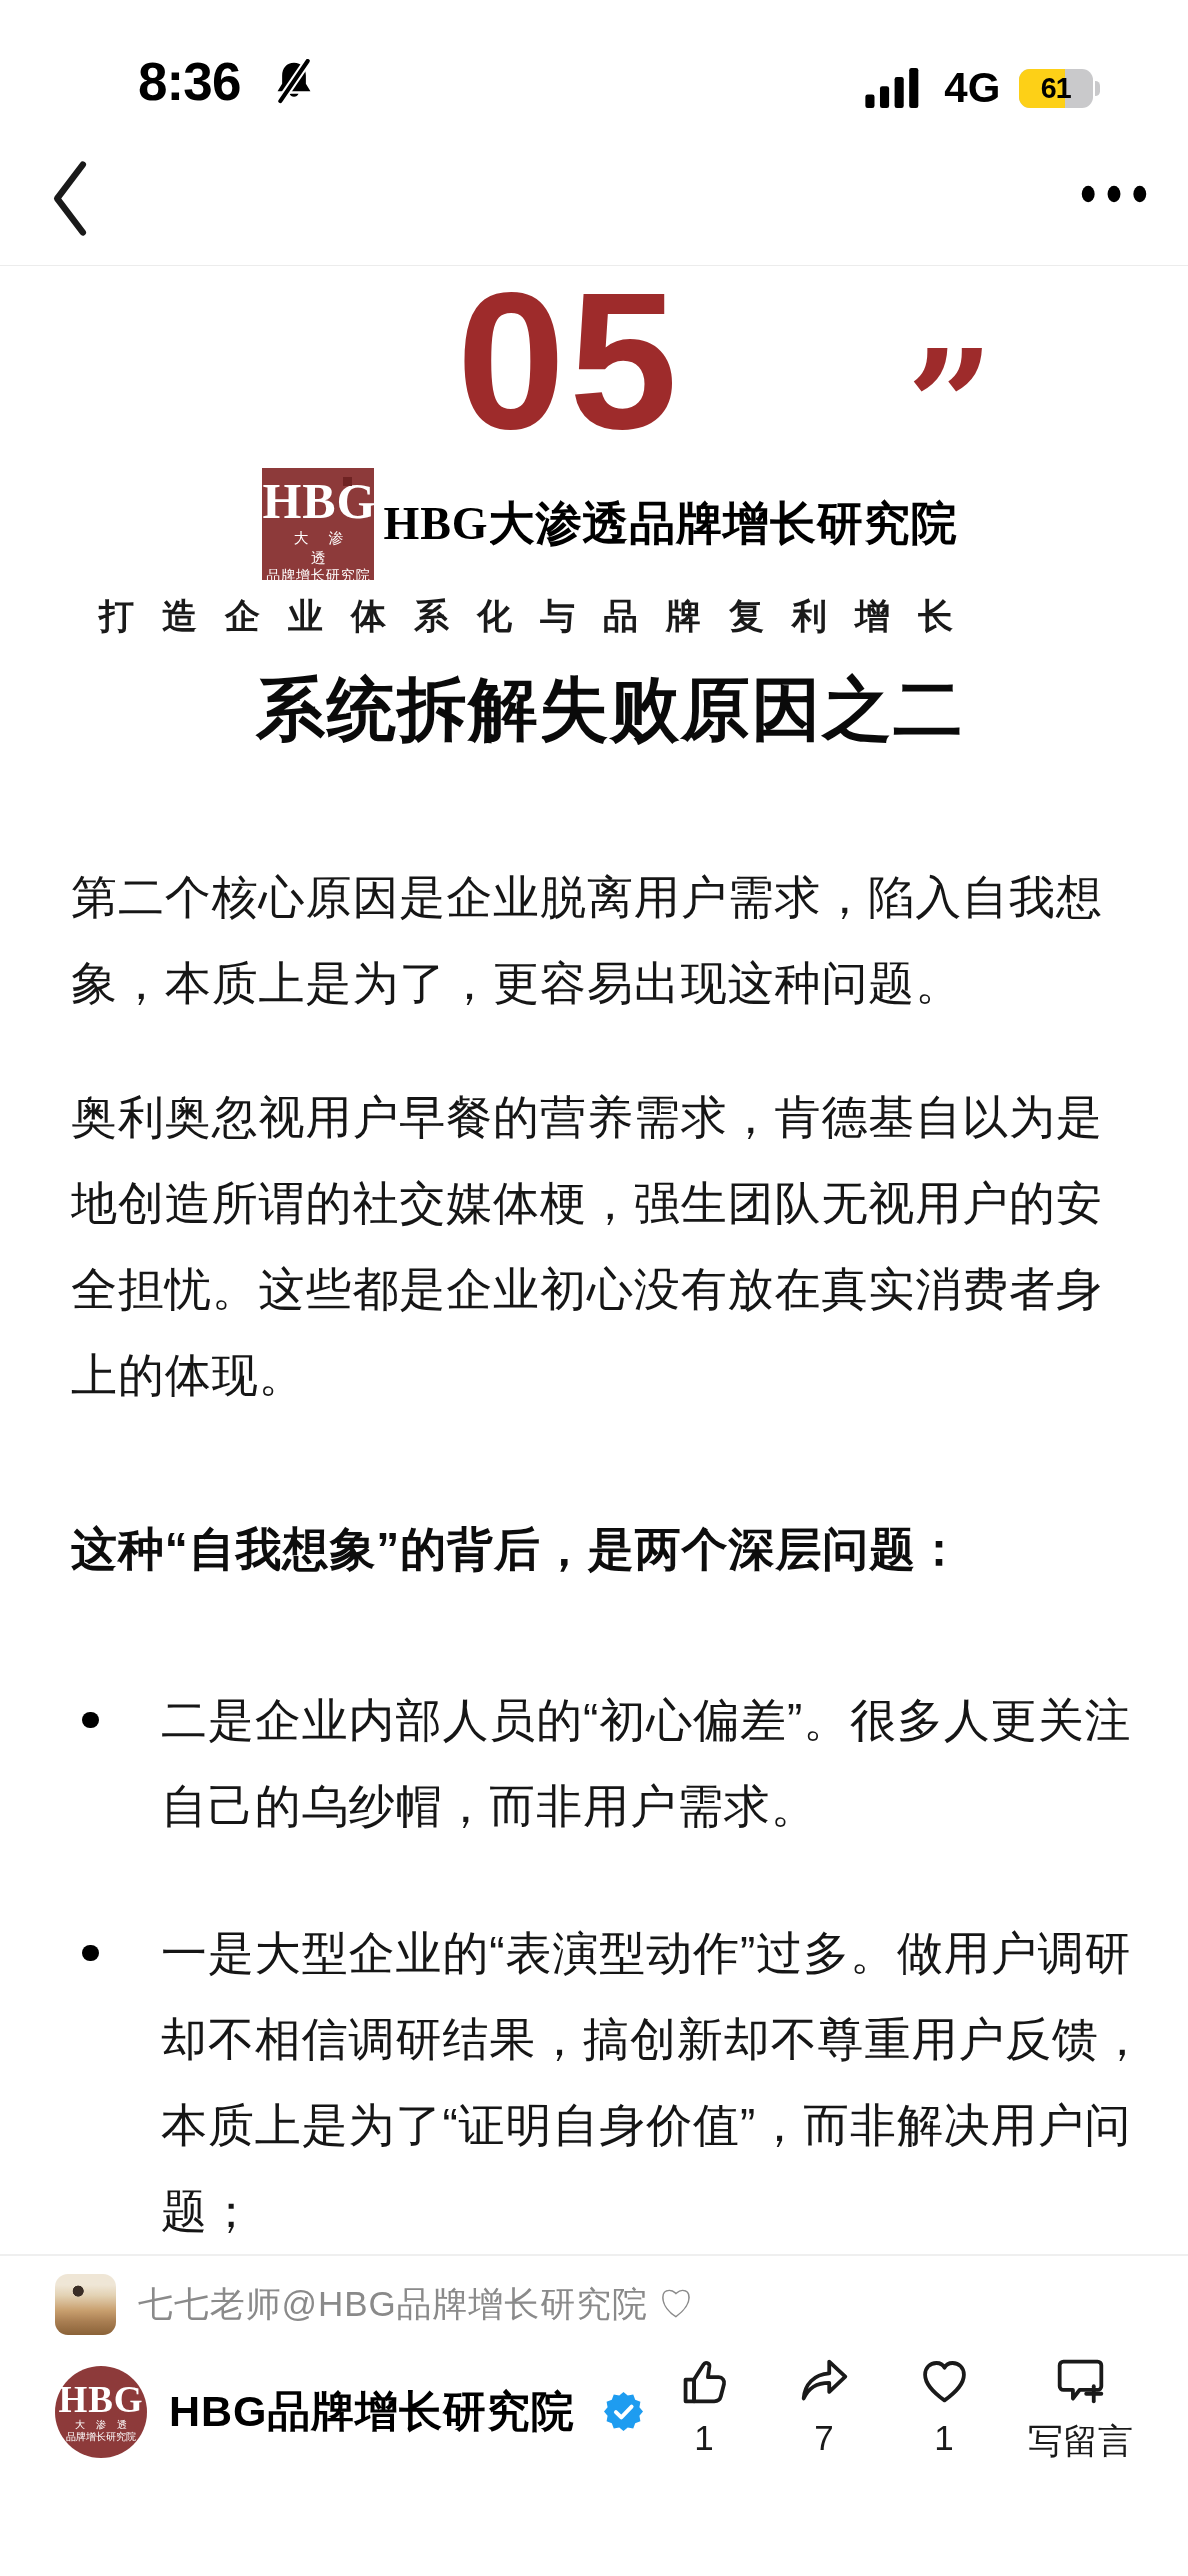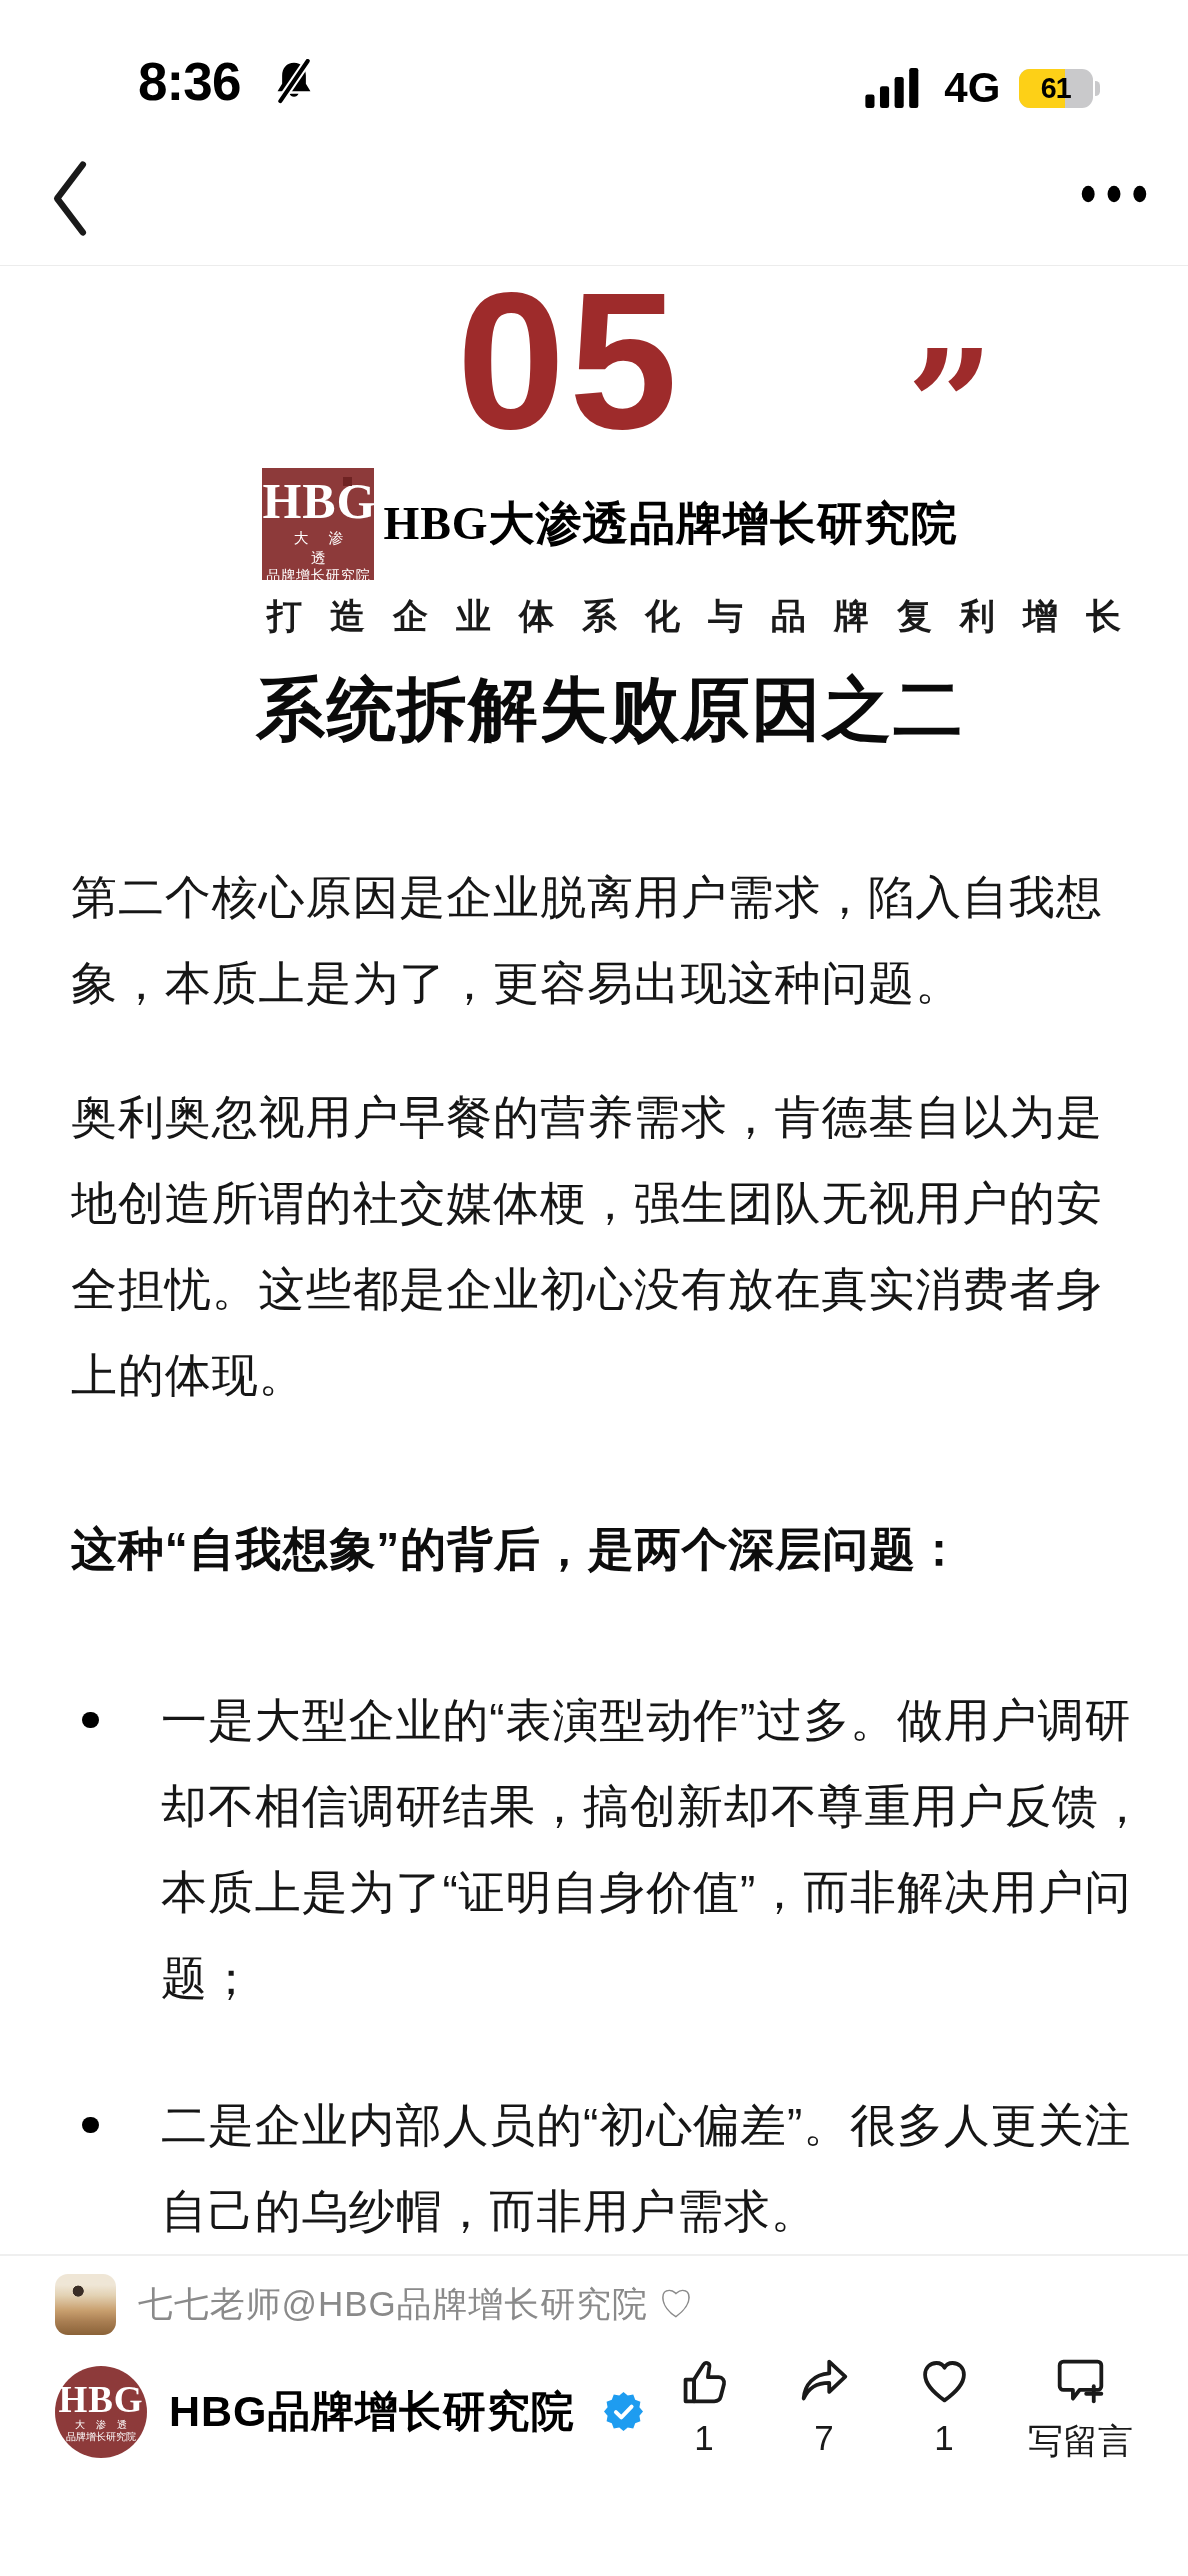--- a/index.html
+++ b/index.html
@@ -28,21 +28,21 @@
   .number-row{position:relative;height:175px;margin-top:5.5px;text-align:center;}
   .big-number{display:inline-block;font-size:195px;line-height:170px;font-weight:800;color:#9e2b2b;letter-spacing:3.7px;transform:translateX(-41px);}
   .quote-mark{position:absolute;right:155px;top:85px;font-family:"DejaVu Serif","Liberation Serif",serif;font-size:152px;line-height:92px;color:#9e2b2b;font-weight:700;}
   .logo-row{display:flex;align-items:center;justify-content:center;gap:9.2px;margin-top:18.4px;}
   .logo-square{position:relative;width:112px;height:112px;background:#8d3a3a;color:#fff;text-align:center;font-family:"Liberation Serif",serif;flex:0 0 auto;box-sizing:border-box;padding-top:7.4px;}
   .logo-square .dot{position:absolute;top:9.2px;right:22px;width:9.2px;height:9.2px;background:#6f2323;}
   .logo-acronym{font-size:50px;line-height:53px;font-weight:700;letter-spacing:0.9px;}
   .logo-sub1{font-size:14.7px;line-height:20px;letter-spacing:20px;padding-left:20px;}
   .logo-sub2{font-size:14px;line-height:16.6px;letter-spacing:0.9px;}
   .brand-title{margin:0;font-family:"Liberation Serif",serif;font-size:46px;font-weight:700;color:#000;letter-spacing:0.9px;white-space:nowrap;}
-  .slogan{margin-top:13px;text-align:right;font-family:"Liberation Serif",serif;font-size:35px;font-weight:700;color:#1a1a1a;letter-spacing:28px;padding-left:28px;}
+  .slogan{margin-top:13px;text-align:left;font-family:"Liberation Serif",serif;font-size:35px;font-weight:700;color:#1a1a1a;letter-spacing:28px;padding-left:28px;}
   .headline{margin:24px 0 0;text-align:center;font-size:69px;font-weight:900;color:#0a0a0a;letter-spacing:1.8px;}
   .para{margin:48px 0 0;font-size:46px;line-height:86px;letter-spacing:0.9px;color:#161616;}
   .para.first{margin-top:98px;}
   .para.lead{margin-top:88px;font-weight:700;color:#0d0d0d;}
   .bullets{margin:85px 0 0;padding:0;list-style:none;}
   .bullets li{position:relative;padding-left:90px;font-size:46px;line-height:86px;letter-spacing:0.9px;color:#161616;}
   .bullets li + li{margin-top:61px;}
   .bullets li::before{content:"";position:absolute;left:11px;top:35px;width:16.6px;height:16.6px;border-radius:50%;background:#000;}
 
   
@@ -132,22 +132,22 @@
     </div>
 
     <div class="slogan">打造企业体系化与品牌复利增长</div>
     <h1 class="headline">系统拆解失败原因之二</h1>
 
     <p class="para first">第二个核心原因是企业脱离用户需求，陷入自我想象，本质上是为了，更容易出现这种问题。</p>
     <p class="para">奥利奥忽视用户早餐的营养需求，肯德基自以为是地创造所谓的社交媒体梗，强生团队无视用户的安全担忧。这些都是企业初心没有放在真实消费者身上的体现。</p>
     <p class="para lead">这种“自我想象”的背后，是两个深层问题：</p>
 
     <ul class="bullets">
+      <li><span>二是企业内部人员的“初心偏差”。很多人更关注自己的乌纱帽，而非用户需求。</span></li>
       <li><span>一是大型企业的“表演型动作”过多。做用户调研却不相信调研结果，搞创新却不尊重用户反馈，本质上是为了“证明自身价值”，而非解决用户问题；</span></li>
-      <li><span>二是企业内部人员的“初心偏差”。很多人更关注自己的乌纱帽，而非用户需求。</span></li>
     </ul>
   </main>
 
   <footer class="page-footer">
     <div class="footer-divider"></div>
 
     <div class="byline-row">
       <div class="byline-avatar"></div>
       <span class="byline-text">七七老师@HBG品牌增长研究院 ♡</span>
     </div>

